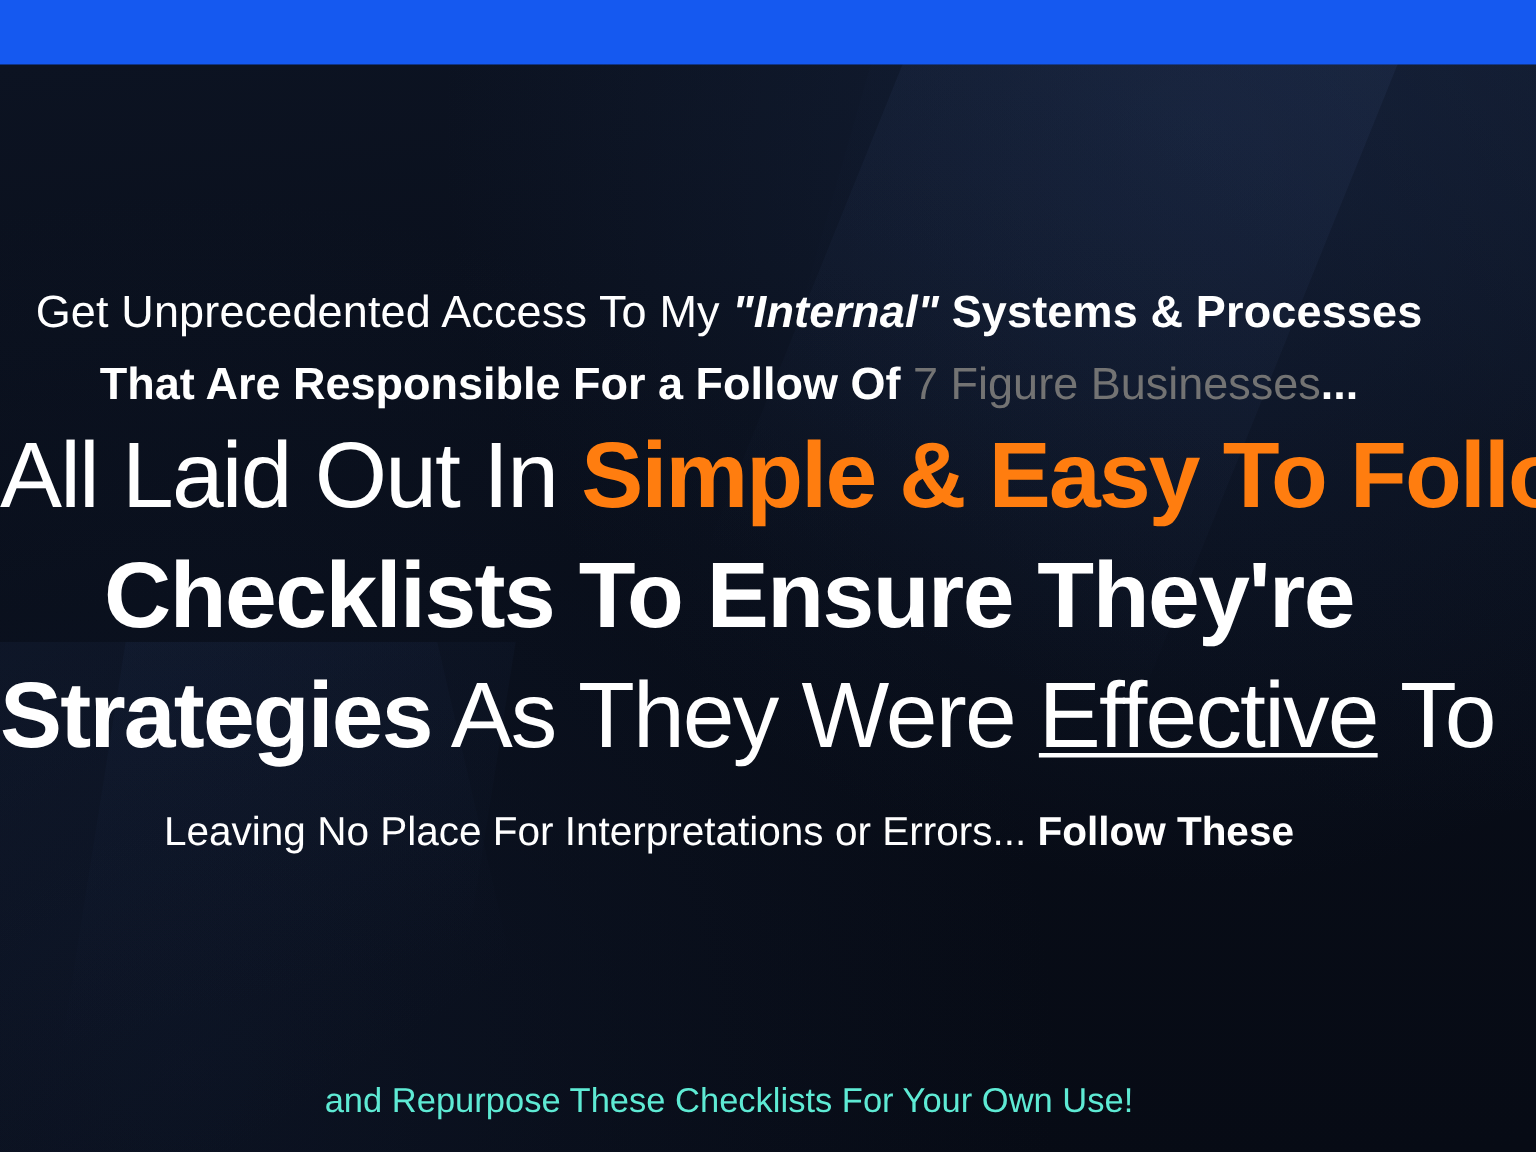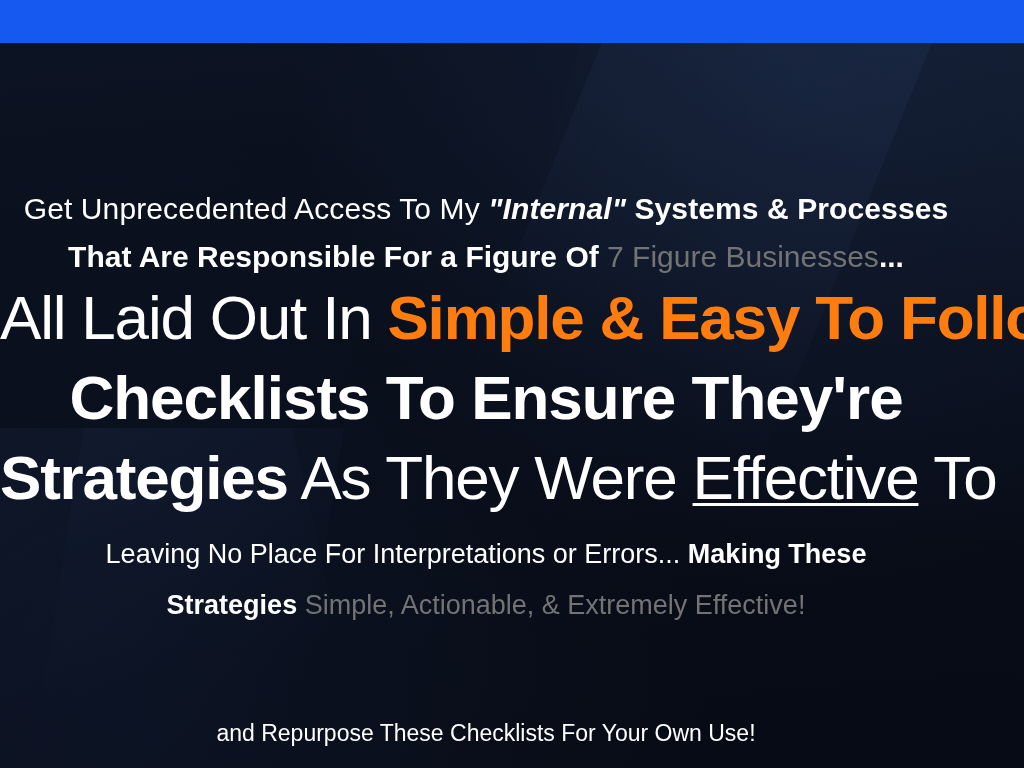--- a/index.html
+++ b/index.html
@@ -145,21 +145,21 @@
     font-size:23px;
     line-height:40px;
     color:#ffffff;
     font-weight:400;
     white-space:nowrap;
   }
   .line-plus-2 {
     top:670px;
     font-size:23px;
     line-height:40px;
-    color:#ffffff;
+    color:#5eead4;
     font-weight:400;
     white-space:nowrap;
   }
 
   
   .em-bold   { font-weight:700; }
   .em-italic { }
   .em-bi     { font-weight:700; font-style:italic; }
   .em-under  { text-decoration:underline; text-underline-offset:4px; text-decoration-thickness:3px; }
   .em-under-thin { text-decoration:underline; text-underline-offset:3px; text-decoration-thickness:2px; }
@@ -179,38 +179,35 @@
   <div class="bg-streak streak-c"></div>
   <div class="bg-streak streak-d"></div>
 
   <div class="content">
 
     <div class="headline-block line-lead-1">
       <span>Get Unprecedented Access To My </span><span class="em-bi">"</span><span class="em-bi">Internal</span><span class="em-bi">"</span><span class="em-bold"> Systems &amp; Processes</span>
     </div>
 
     <div class="headline-block line-lead-2">
-      <span>That Are Responsible For a Figure Of </span><span class="em-cyan">7 Figure Businesses</span><span>...</span>
+      <span>That Are Responsible For a Follow Of </span><span class="em-cyan">7 Figure Businesses</span><span>...</span>
     </div>
 
     <div class="headline-block line-big line-big-1">
       <span>All Laid Out In </span><span class="em-orange">Simple &amp; Easy To Follow</span>
     </div>
 
     <div class="headline-block line-big line-big-2">Checklists To Ensure They're</div>
 
     <div class="headline-block line-big line-big-3">
       <span class="em-bold">Strategies</span><span class="em-italic"> As They Were </span><span class="em-italic em-under">Effective</span><span class="em-italic"> To</span>
     </div>
 
     <div class="headline-block line-tail-1">
-      <span>Leaving No Place For Interpretations or Errors... </span><span class="em-bold">Making These</span>
-    </div>
-
-    <div class="headline-block line-tail-2">
-      <span>Strategies </span><span class="em-cyan">Simple, Actionable, &amp; Extremely Effective!</span>
-    </div>
+      <span>Leaving No Place For Interpretations or Errors... </span><span class="em-bold">Follow These</span>
+    </div>
+
 
 
     <div class="headline-block line-plus-2">and Repurpose These Checklists For Your Own Use!</div>
 
   </div>
 </div>
 
 </body></html>

